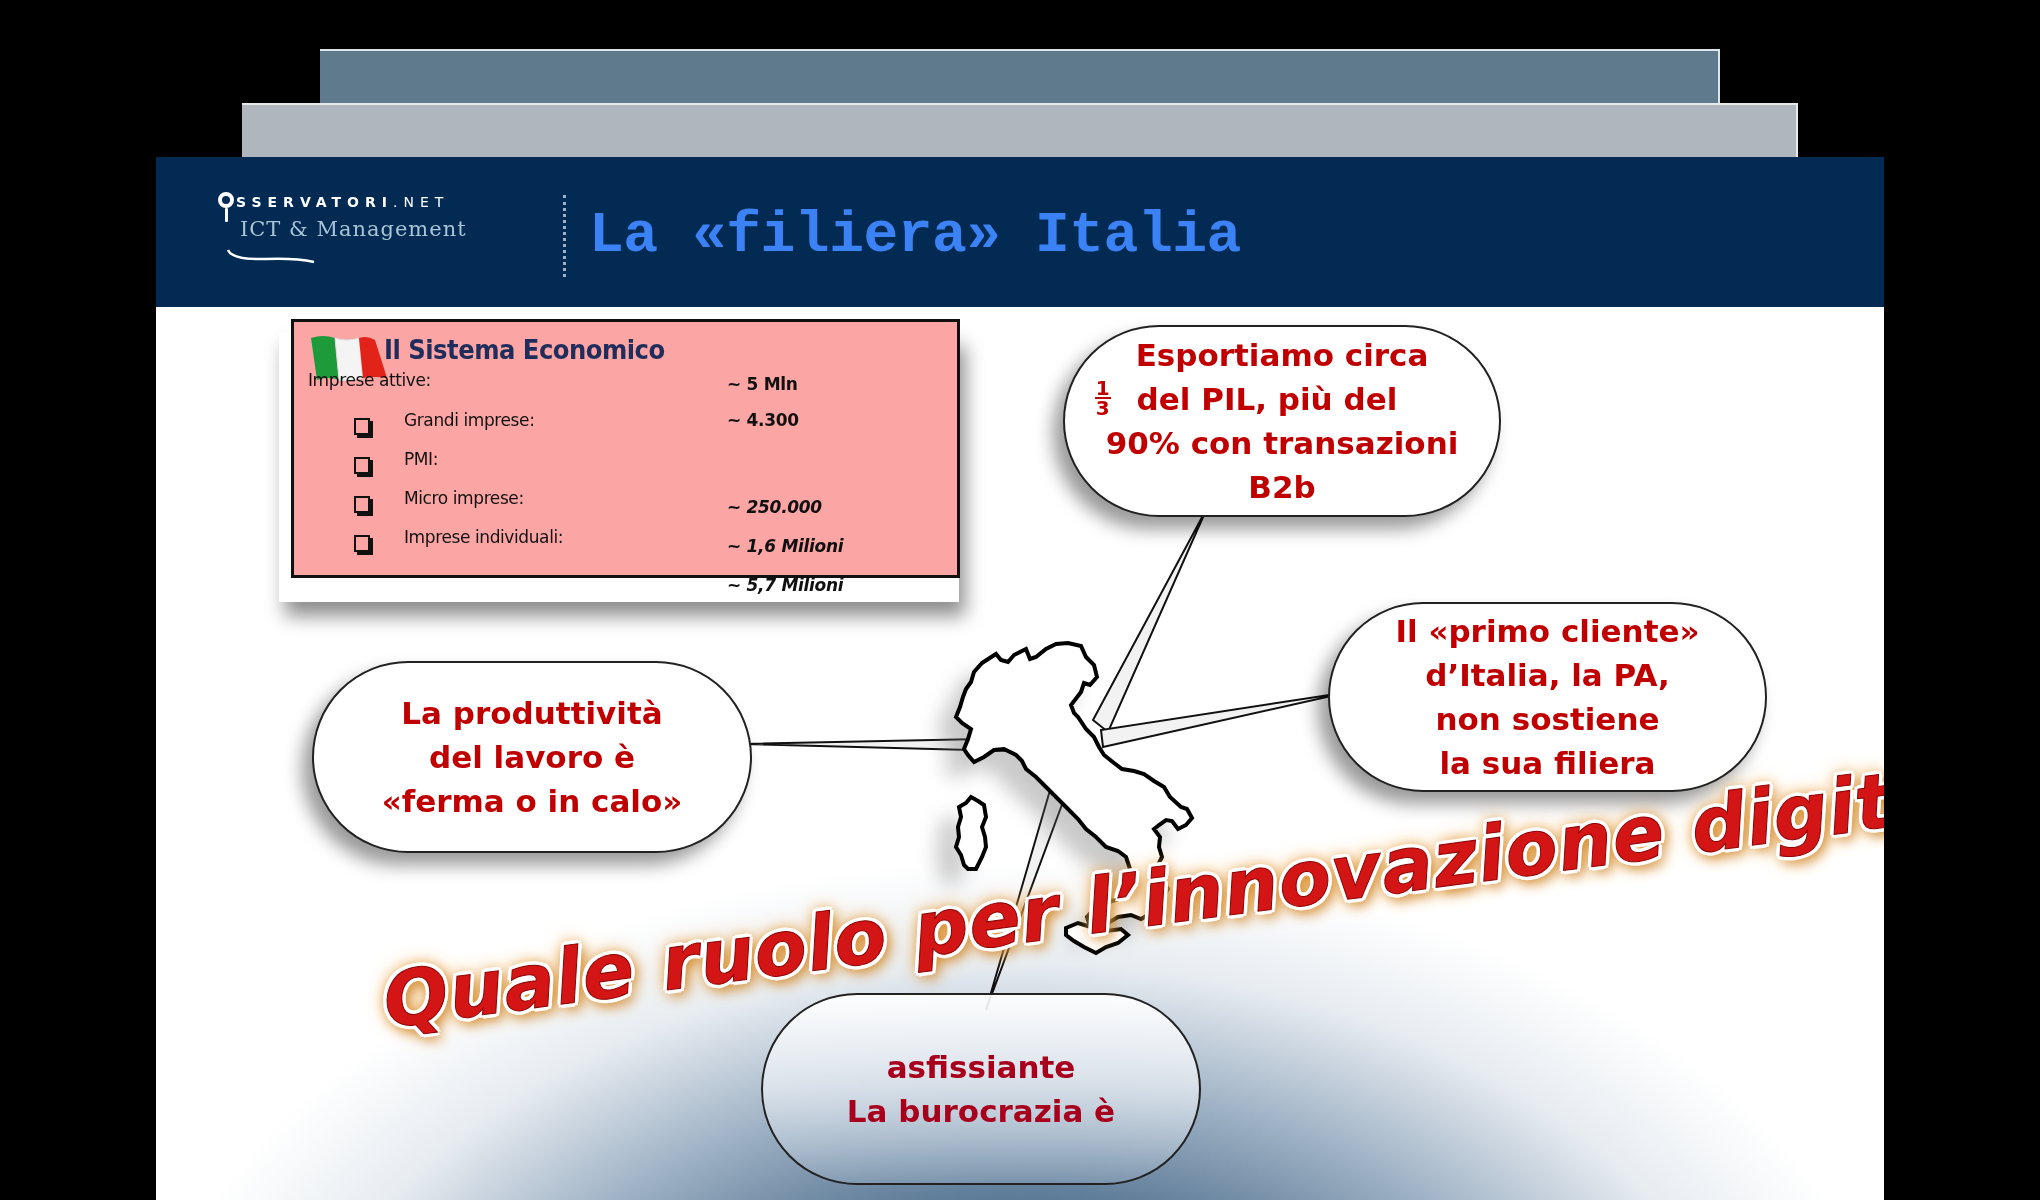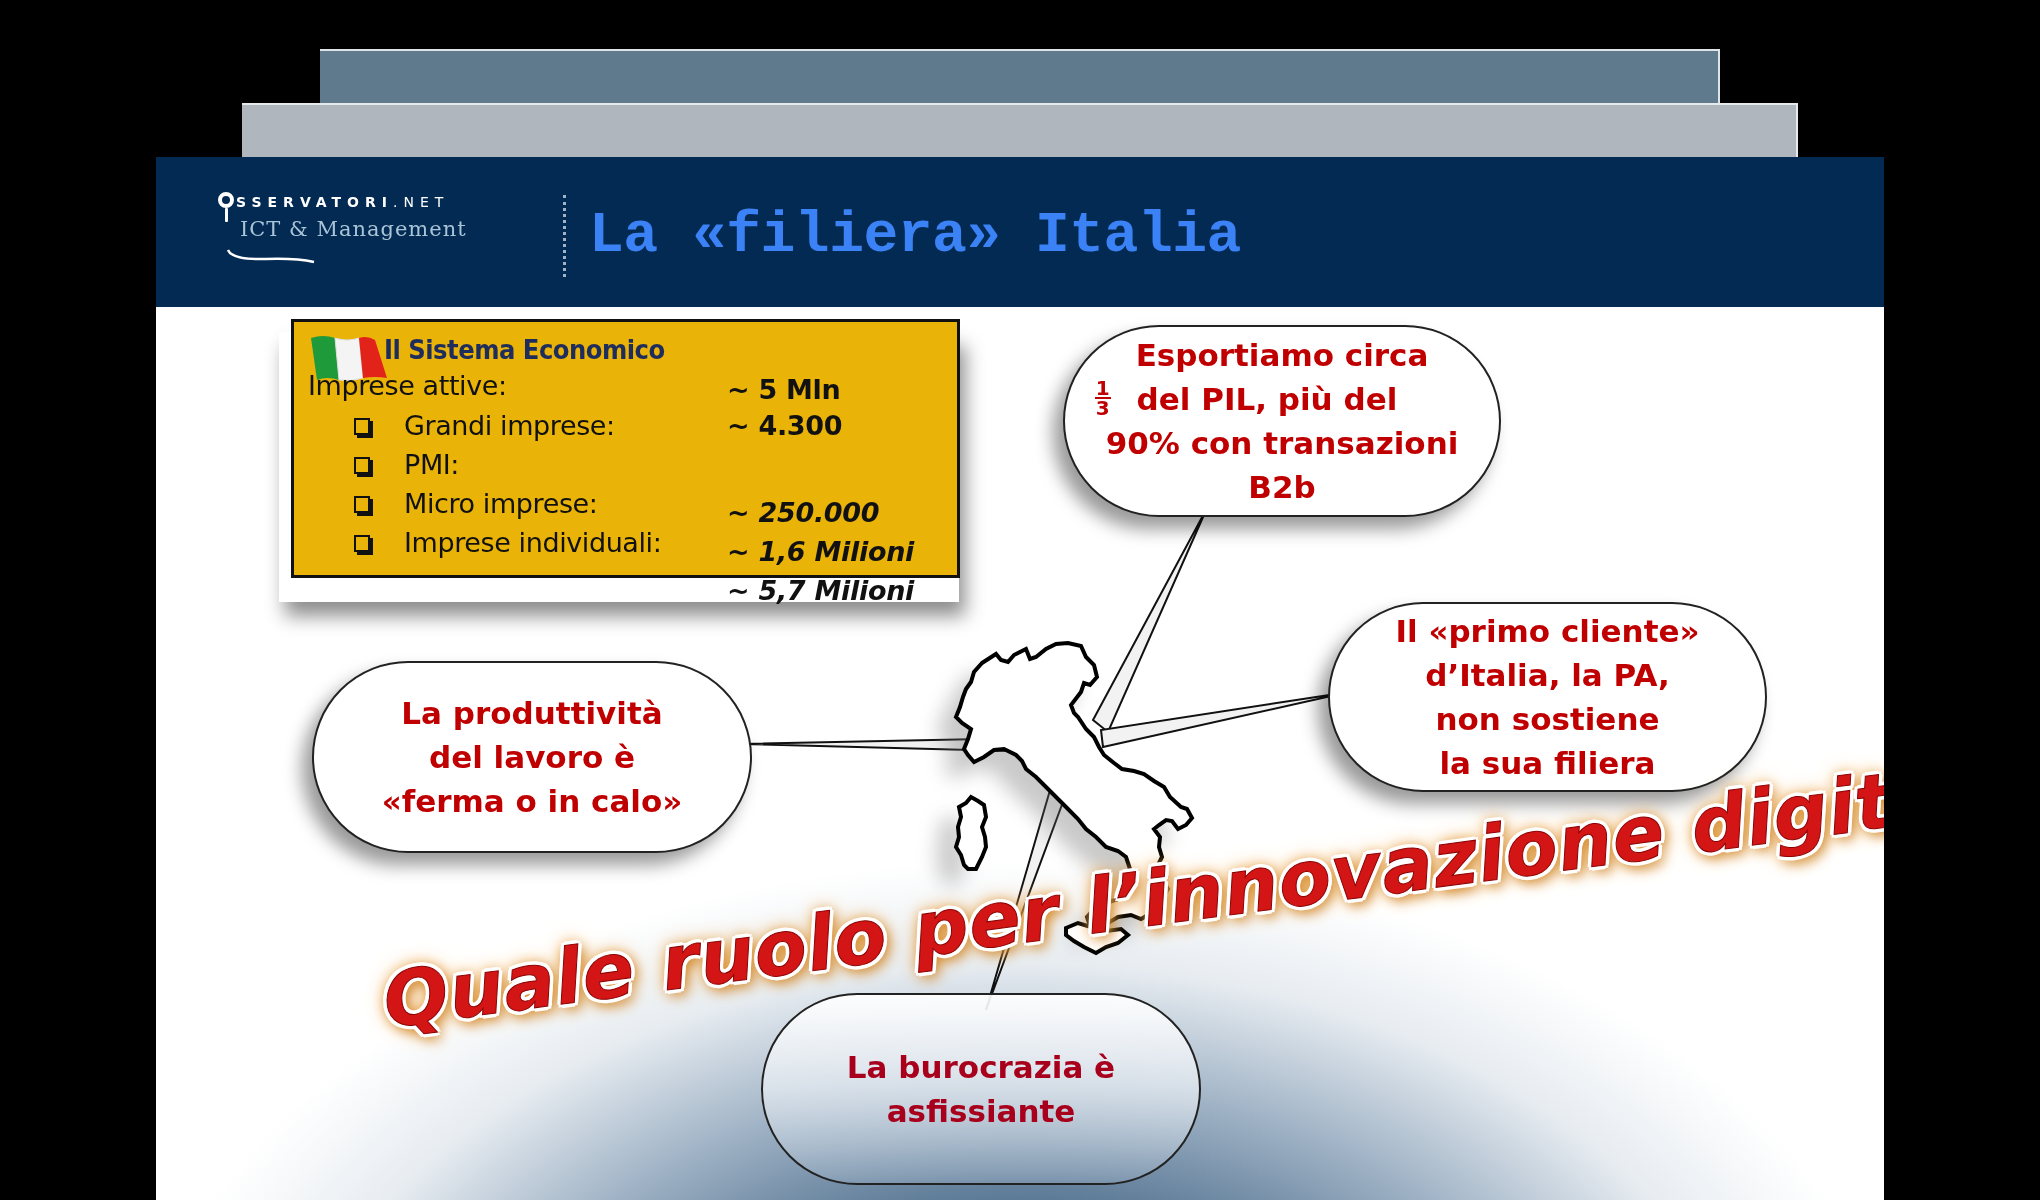--- a/index.html
+++ b/index.html
@@ -23,26 +23,26 @@
               font-size:21px; white-space:nowrap; letter-spacing:1px; }
   .logo-swoosh { position:absolute; left:8px; top:56px; }
   .divider { position:absolute; left:407px; top:38px; height:82px; border-left:3px dotted #9fb3c6; }
   .title { position:absolute; left:433px; top:46px; color:#3b82f6; font-family:Liberation Mono, monospace;
            font-weight:bold; font-size:58px; letter-spacing:-0.5px; white-space:nowrap; }
   .bg-glow { position:absolute; left:-60px; top:680px; width:1850px; height:780px;
              background: radial-gradient(ellipse at 50% 78%, #1b3e62 0%, #3c5f80 22%, #9fb2c5 42%, #e7ecf1 56%, rgba(255,255,255,0) 68%); }
   
   .info-shadow { position:absolute; left:123px; top:175px; width:680px; height:270px;
                  box-shadow: 6px 14px 18px rgba(0,0,0,0.45); }
-  .info { position:absolute; left:135px; top:162px; width:669px; height:259px; background:#eab308;
+  .info { position:absolute; left:135px; top:162px; width:669px; height:259px; background:#fca5a5;
           border:3px solid #111; box-sizing:border-box; font-family:"DejaVu Sans", sans-serif; color:#111; }
   .flag { position:absolute; left:15px; top:10px; }
   .info-title { position:absolute; left:90px; top:12px; font-size:27px; font-weight:bold; color:#1f2d5c;
                 font-family:"DejaVu Sans Condensed","DejaVu Sans", sans-serif; white-space:nowrap; letter-spacing:-0.5px; }
-  .info-row { position:absolute; left:0; width:100%; height:38px; font-size:27px; white-space:nowrap;padding-left:28px; }
+  .info-row { position:absolute; left:0; width:100%; height:38px; font-size:17px; white-space:nowrap;padding-left:28px; }
   .info-row .label { position:absolute; left:14px; top:0; letter-spacing:-0.4px; }
   .info-row.sub .label { left:110px; }
   .info-row .check { position:absolute; left:60px; top:8px; width:16px; height:17px; border:2px solid #111;
                      box-sizing:border-box; box-shadow:3px 3px 0 #111; }
   .info-row .value { position:absolute; left:433px; top:0; font-weight:bold; letter-spacing:-0.3px; }
   .info-row .value.it { font-style:italic;margin-top:48px; }
   
   .bubble { position:absolute; background:#fff; border:2px solid #222; border-radius:100px;
             box-sizing:border-box; box-shadow:-10px 12px 18px rgba(0,0,0,0.4);
             display:flex; align-items:center; justify-content:center; text-align:center;
@@ -172,19 +172,19 @@
   <div class="bubble" style="left:156px; top:504px; width:440px; height:192px;">
     <div class="inner">
       <div>La produttività</div>
       <div>del lavoro è</div>
       <div>«ferma o in calo»</div>
     </div>
   </div>
 
   <div class="bubble bottom" style="left:605px; top:836px; width:440px; height:192px;">
     <div class="inner">
+      <div>asfissiante</div>
       <div>La burocrazia è</div>
-      <div>asfissiante</div>
     </div>
   </div>
 
   <div class="headline">Quale ruolo per l’innovazione digitale?</div>
 </div>
 
 </body></html>

